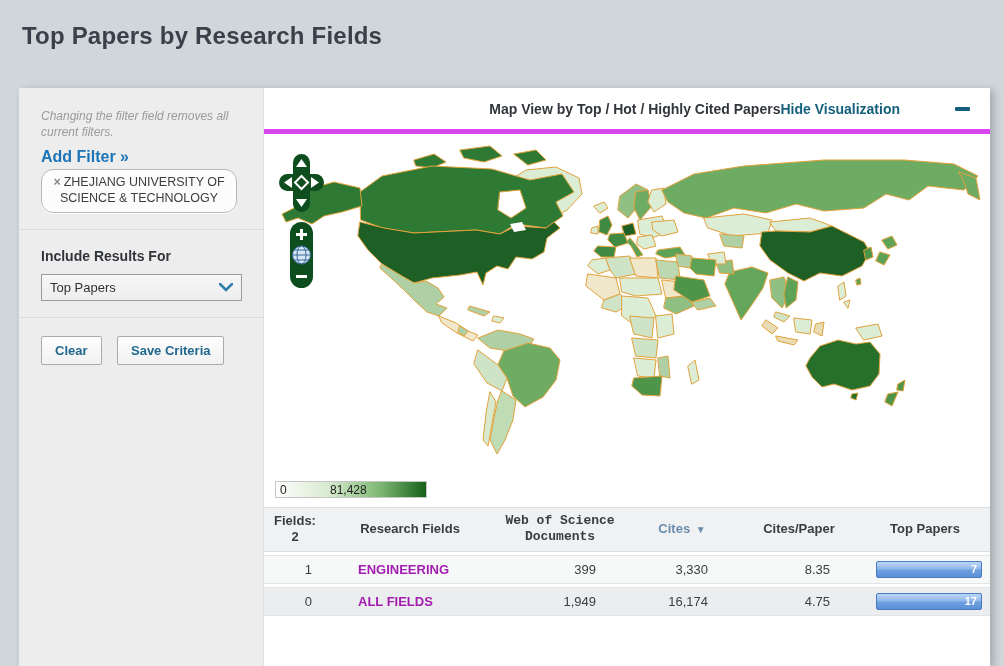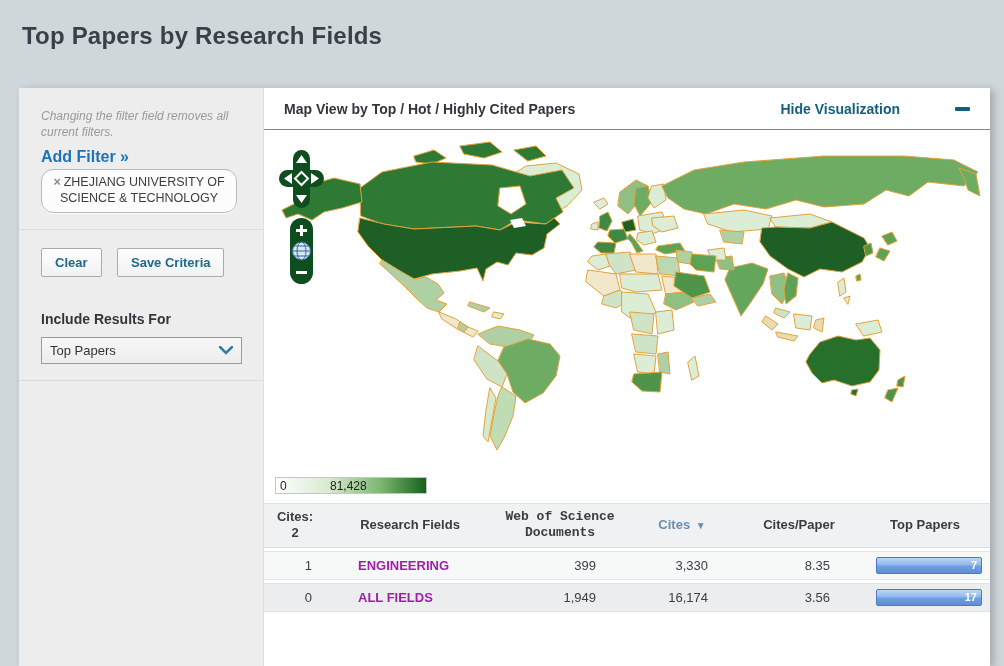--- a/index.html
+++ b/index.html
@@ -31,21 +31,21 @@
     box-shadow:0 1px 0 rgba(255,255,255,.9); }
   .chip .x { color:#8A8A8A; font-weight:bold; margin-right:3px; cursor:pointer; }
   .btn { display:inline-block; background:linear-gradient(#FEFEFE,#F1F1F1);
     border:1px solid #ABABAB; border-radius:2px; color:#21688E; font-weight:bold;
     font-size:13px; padding:6px 13px; margin-right:11px; cursor:pointer; }
 
   
   .main { flex:1; background:#fff; display:flex; flex-direction:column; position:relative; }
   .panel-bar { display:flex; justify-content:space-between; align-items:center;
     padding:13px 20px 12px 20px; }
-  .map-bar { border-bottom:1px solid #d946ef; }
+  .map-bar { border-bottom:5px solid #d946ef;justify-content:flex-end; }
   .bar-title { font-size:14px; font-weight:bold; color:#32363C; }
   .link-blue { font-size:14px; font-weight:bold; color:#1B74B7; text-decoration:none; cursor:pointer; }
   .hide-link { font-size:14px; font-weight:bold; color:#14607C; text-decoration:none;
     display:flex; align-items:center; cursor:pointer;gap:48px; }
   .minus-dash { display:inline-block; width:15px; height:4px; background:#14607C;
     margin-left:7px; border-radius:1px; }
 
   .map-region { position:relative; height:372px; background:#fff; }
   .map-svg { position:absolute; left:0; top:0; }
   .map-controls { position:absolute; left:15px; top:20px; cursor:pointer; }
@@ -93,33 +93,33 @@
 
 
     <div class="side-section">
       <div class="filter-note">Changing the filter field removes all current filters.</div>
       <a class="add-filter">Add Filter »</a>
       <div class="chip">
         <span class="x">×</span><span>ZHEJIANG UNIVERSITY OF SCIENCE &amp; TECHNOLOGY</span>
       </div>
     </div>
 
-    <div class="side-section last">
-      <span class="btn">Clear</span>
-      <span class="btn">Save Criteria</span>
-    </div>
-
     <div class="side-section">
       <div class="side-heading">Include Results For</div>
       <div class="selectbox">
         <span class="sel-label">Top Papers</span>
         <svg width="14" height="9">
           <path d="M1 1 L7 7 L13 1" stroke="#2F7FA9" stroke-width="2.5" fill="none" stroke-linecap="round"></path>
         </svg>
       </div>
+    </div>
+
+    <div class="side-section last">
+      <span class="btn">Clear</span>
+      <span class="btn">Save Criteria</span>
     </div>
   </div>
 
   <div class="main">
 
     <div class="panel-bar map-bar">
       <span class="bar-title">Map View by Top / Hot / Highly Cited Papers</span>
       <a class="hide-link">
         <span>Hide Visualization</span>
         <span class="minus-dash"></span>
@@ -255,21 +255,21 @@
         <span class="lg0">0</span>
         <span class="lgmax">81,428</span>
       </div>
     </div>
 
 
     <table class="report">
       <thead>
         <tr>
           <th class="col-total">
-            <span>Cites:</span><br>
+            <span>Fields:</span><br>
             <span>2</span>
           </th>
           <th class="col-field">Research Fields</th>
           <th class="col-docs">Web of Science Documents</th>
           <th class="col-cites cites-th">
             <span>Cites</span>
             <span class="sort-caret">▼</span>
           </th>
           <th class="col-cpp">Cites/Paper</th>
           <th class="col-top">Top Papers</th>
@@ -288,21 +288,21 @@
             <div class="bar">7</div>
           </td>
         </tr>
         <tr class="row-b">
           <td class="rank">0</td>
           <td class="field">
             <a>ALL FIELDS</a>
           </td>
           <td class="num pad-r">1,949</td>
           <td class="num pad-r">16,174</td>
-          <td class="num pad-r">3.56</td>
+          <td class="num pad-r">4.75</td>
           <td>
             <div class="bar">17</div>
           </td>
         </tr>
       </tbody>
     </table>
   </div>
 </div>
 
 </body></html>

